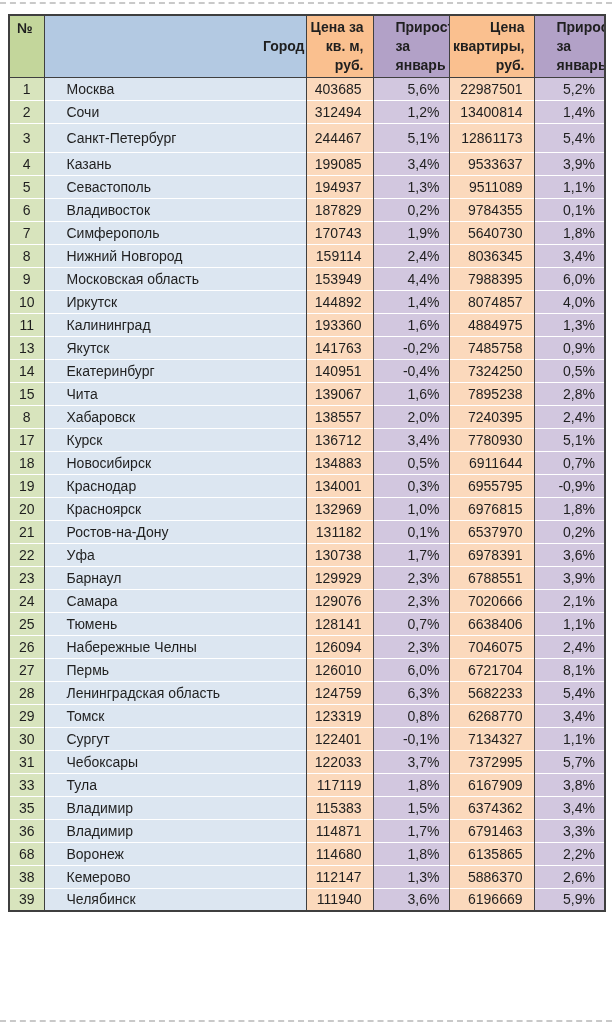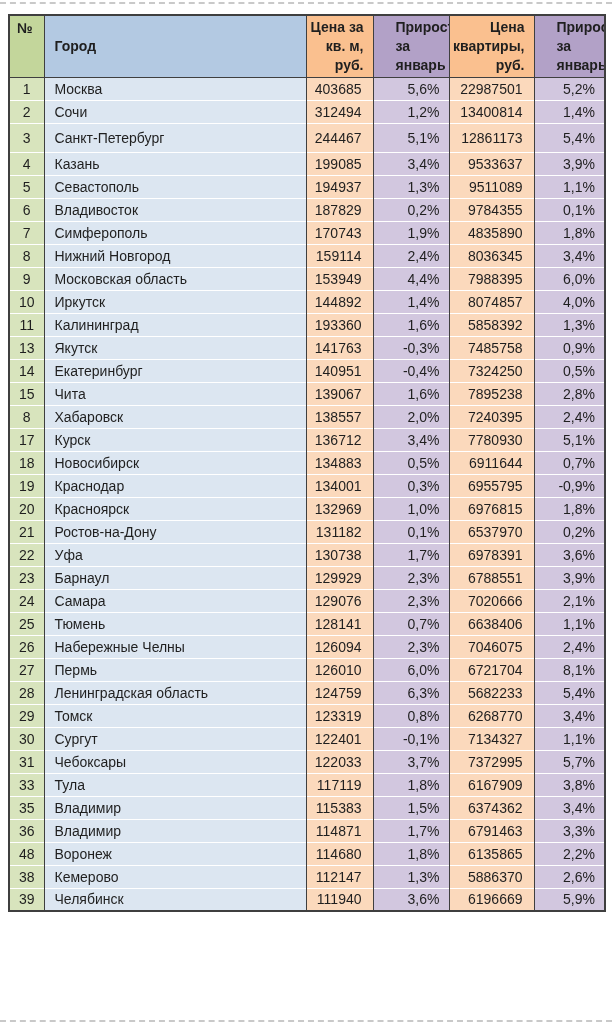--- a/index.html
+++ b/index.html
@@ -51,35 +51,35 @@
   thead th {
     height: 62px;
     font-size: 14px;
     font-weight: 700;
     line-height: 19px;
     color: var(--text);
     border-left: 1px solid var(--border-dark);
     border-bottom: 1px solid var(--border-dark);
   }
   th.h-num   { background: var(--num-header-bg);   text-align: left;  vertical-align: top;    padding: 3px 0 0 7px; }
-  th.h-city  { background: var(--city-header-bg);  text-align: left;  vertical-align: middle; padding-left: 10px; }
+  th.h-city  { background: var(--city-header-bg);  text-align: right;  vertical-align: middle; padding-left: 10px; }
   th.h-price { background: var(--price-header-bg); text-align: right; vertical-align: middle; padding-right: 9px; }
   th.h-growth{ background: var(--growth-header-bg);text-align: left;  vertical-align: middle; padding-left: 22px; }
 
   tbody td {
     height: 23px;
     font-size: 14px;
     vertical-align: middle;
     border-left: 1px solid var(--border-dark);
     border-top: 1px solid var(--row-divider);
   }
   tbody tr:first-child td { border-top: none; }
   tbody tr:nth-child(3) td { height: 29px; }
   td.num    { background: var(--num-cell-bg);    text-align: center; }
-  td.city   { background: var(--city-cell-bg);   text-align: left;  padding-left: 10px; }
+  td.city   { background: var(--city-cell-bg);   text-align: left;  padding-left: 22px; }
   td.price  { background: var(--price-cell-bg);  text-align: right; padding-right: 11px; }
   td.growth { background: var(--growth-cell-bg); text-align: right; padding-right: 9px; }
 </style>
 </head>
 <body>
 
 <div class="page">
   <div class="dash-line top"></div>
 
   <table class="price-table">
@@ -148,21 +148,21 @@
           <td class="price">187829</td>
           <td class="growth">0,2%</td>
           <td class="price">9784355</td>
           <td class="growth">0,1%</td>
         </tr>
         <tr>
           <td class="num">7</td>
           <td class="city">Симферополь</td>
           <td class="price">170743</td>
           <td class="growth">1,9%</td>
-          <td class="price">4835890</td>
+          <td class="price">5640730</td>
           <td class="growth">1,8%</td>
         </tr>
         <tr>
           <td class="num">8</td>
           <td class="city">Нижний Новгород</td>
           <td class="price">159114</td>
           <td class="growth">2,4%</td>
           <td class="price">8036345</td>
           <td class="growth">3,4%</td>
         </tr>
@@ -180,28 +180,28 @@
           <td class="price">144892</td>
           <td class="growth">1,4%</td>
           <td class="price">8074857</td>
           <td class="growth">4,0%</td>
         </tr>
         <tr>
           <td class="num">11</td>
           <td class="city">Калининград</td>
           <td class="price">193360</td>
           <td class="growth">1,6%</td>
-          <td class="price">5858392</td>
+          <td class="price">4884975</td>
           <td class="growth">1,3%</td>
         </tr>
         <tr>
           <td class="num">13</td>
           <td class="city">Якутск</td>
           <td class="price">141763</td>
-          <td class="growth">-0,3%</td>
+          <td class="growth">-0,2%</td>
           <td class="price">7485758</td>
           <td class="growth">0,9%</td>
         </tr>
         <tr>
           <td class="num">14</td>
           <td class="city">Екатеринбург</td>
           <td class="price">140951</td>
           <td class="growth">-0,4%</td>
           <td class="price">7324250</td>
           <td class="growth">0,5%</td>
@@ -360,21 +360,21 @@
         </tr>
         <tr>
           <td class="num">36</td>
           <td class="city">Владимир</td>
           <td class="price">114871</td>
           <td class="growth">1,7%</td>
           <td class="price">6791463</td>
           <td class="growth">3,3%</td>
         </tr>
         <tr>
-          <td class="num">48</td>
+          <td class="num">68</td>
           <td class="city">Воронеж</td>
           <td class="price">114680</td>
           <td class="growth">1,8%</td>
           <td class="price">6135865</td>
           <td class="growth">2,2%</td>
         </tr>
         <tr>
           <td class="num">38</td>
           <td class="city">Кемерово</td>
           <td class="price">112147</td>

